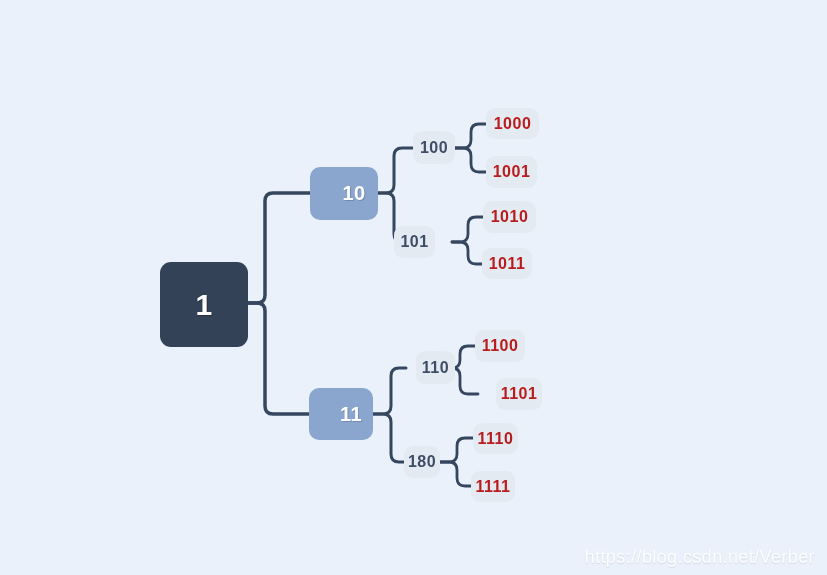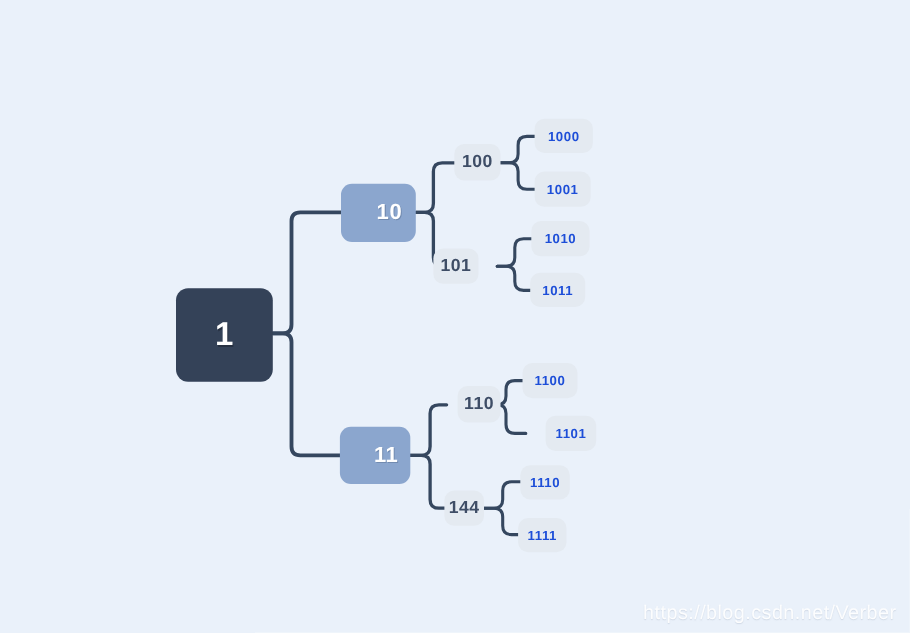--- a/index.html
+++ b/index.html
@@ -49,23 +49,23 @@
     padding-left: 20px;
   }
   .node.sub {
     background: #e4eaf1;
     color: #3e4d66;
     border-radius: 9px;
     font-size: 16px;
   }
   .node.leaf {
     background: #e4eaf1;
-    color: #1d4ed8;
+    color: #b91c1c;
     border-radius: 9px;
-    font-size: 12px;
+    font-size: 16px;
   }
   .watermark {
     position: absolute;
     right: 12px;
     bottom: 7px;
     font-size: 18px;
     letter-spacing: 0.4px;
     color: rgba(255,255,255,0.92);
     text-shadow: 0 1px 1px rgba(185,197,214,0.55);
     pointer-events: none;
@@ -103,21 +103,21 @@
   </svg>
 
   <div class="node root" style="left:160px; top:262px; width:88px; height:85px;">1</div>
 
   <div class="node branch" style="left:310px; top:167px; width:68px; height:53px;">10</div>
   <div class="node branch" style="left:309px; top:388px; width:64px; height:52px;">11</div>
 
   <div class="node sub" style="left:413px; top:131px; width:42px; height:33px;">100</div>
   <div class="node sub" style="left:394px; top:226px; width:41px; height:32px;">101</div>
   <div class="node sub" style="left:404px; top:351px; width:39px; height:33px;margin-left:12px;">110</div>
-  <div class="node sub" style="left:404px; top:446px; width:36px; height:32px;">144</div>
+  <div class="node sub" style="left:404px; top:446px; width:36px; height:32px;">180</div>
 
   <div class="node leaf" style="left:486px; top:108px; width:53px; height:31px;">1000</div>
   <div class="node leaf" style="left:486px; top:156px; width:51px; height:32px;">1001</div>
   <div class="node leaf" style="left:483px; top:201px; width:53px; height:32px;">1010</div>
   <div class="node leaf" style="left:482px; top:248px; width:50px; height:31px;">1011</div>
   <div class="node leaf" style="left:475px; top:330px; width:50px; height:32px;">1100</div>
   <div class="node leaf" style="left:496px; top:378px; width:46px; height:32px;">1101</div>
   <div class="node leaf" style="left:473px; top:423px; width:45px; height:31px;">1110</div>
   <div class="node leaf" style="left:471px; top:471px; width:44px; height:31px;">1111</div>
 

